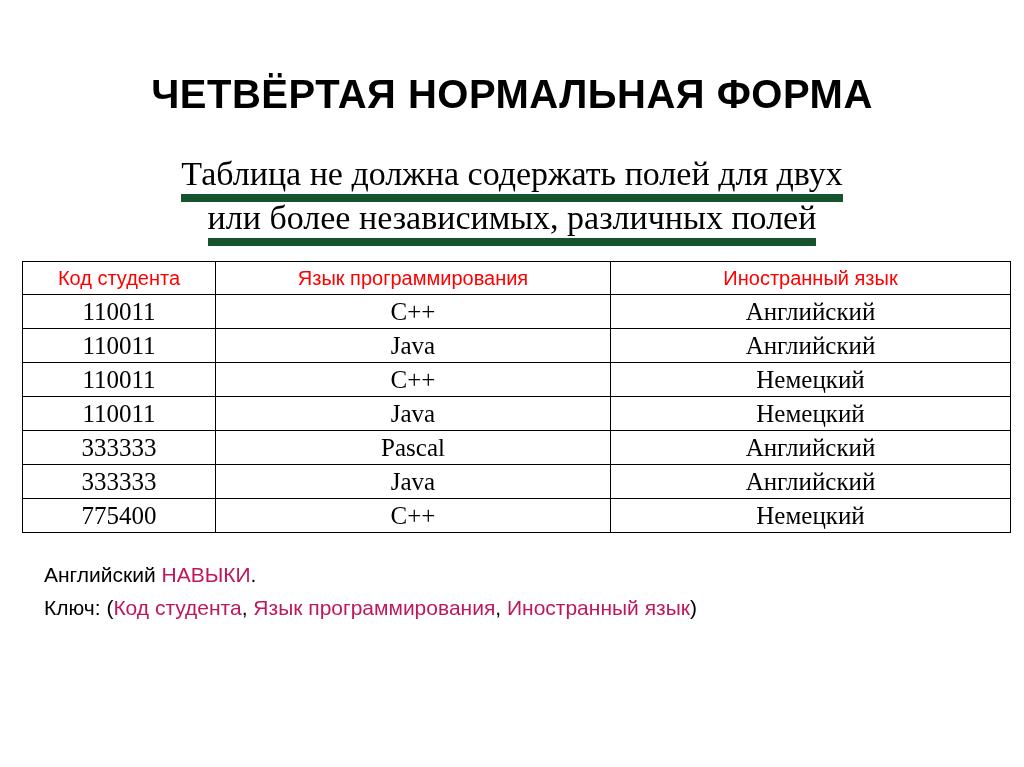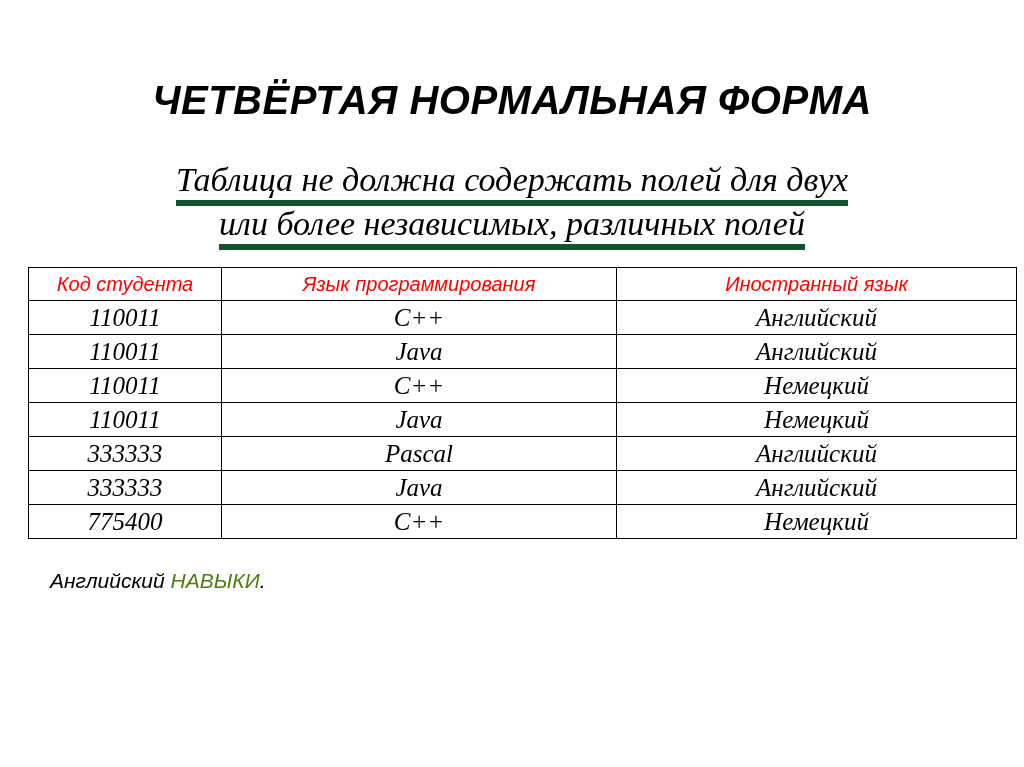--- a/index.html
+++ b/index.html
@@ -12,23 +12,22 @@
     height: 767px;
     font-family: "Liberation Serif", serif;
     color: #000000;
     overflow: hidden;
     position: relative;
   }
   .slide {
     width: 1024px;
     height: 767px;
     box-sizing: border-box;
-    padding: 10px;
+    padding: 4px;
     position: relative;
-    font-style: italic;
   }
   .title {
     font-family: "Liberation Sans", sans-serif;
     font-weight: bold;
     font-size: 40px;
     text-align: center;
     letter-spacing: 0.5px;
     margin: 0;
     padding-top: 68px;
     line-height: 1.1;
@@ -36,21 +35,21 @@
   .subtitle {
     font-family: "Liberation Serif", serif;
     font-size: 34px;
     text-align: center;
     line-height: 1.28;
     margin: 0;
     padding: 36px 58px 0 58px;
   }
   .subtitle span {
     display: inline;
-    border-bottom: 6px solid #14532d;
+    border-bottom: 8px solid #14532d;
     padding-bottom: 2px;
   }
   .table-wrap {
     margin: 22px 18px 0 18px;
   }
   table.data {
     border-collapse: collapse;
     width: 988px;
     table-layout: fixed;
   }
@@ -78,21 +77,21 @@
 
   .notes {
     margin: 26px 0 0 40px;
     font-family: "Liberation Sans", sans-serif;
     font-size: 21px;
     line-height: 1.55;
   }
   .notes .line {
     white-space: nowrap;
   }
-  .red { color: #4d7c0f; }
+  .red { color: #be185d; }
   .blk { color: #000000; }
 </style>
 </head>
 <body>
 
 <div class="slide">
 
   <h1 class="title">ЧЕТВЁРТАЯ НОРМАЛЬНАЯ ФОРМА</h1>
 
   <div class="subtitle">
@@ -151,15 +150,18 @@
           <td>Немецкий</td>
         </tr>
       </tbody>
     </table>
   </div>
 
   <div class="notes">
     <div class="line">
       <span class="blk">Английский </span><span class="red">НАВЫКИ</span><span class="blk">.</span>
     </div>
+    <div class="line">
+      <span class="blk">Ключ: </span><span class="blk">(</span><span class="red">Код студента</span><span class="blk">, </span><span class="red">Язык программирования</span><span class="blk">, </span><span class="red">Иностранный язык</span><span class="blk">)</span>
+    </div>
   </div>
 
 </div>
 
 </body></html>

